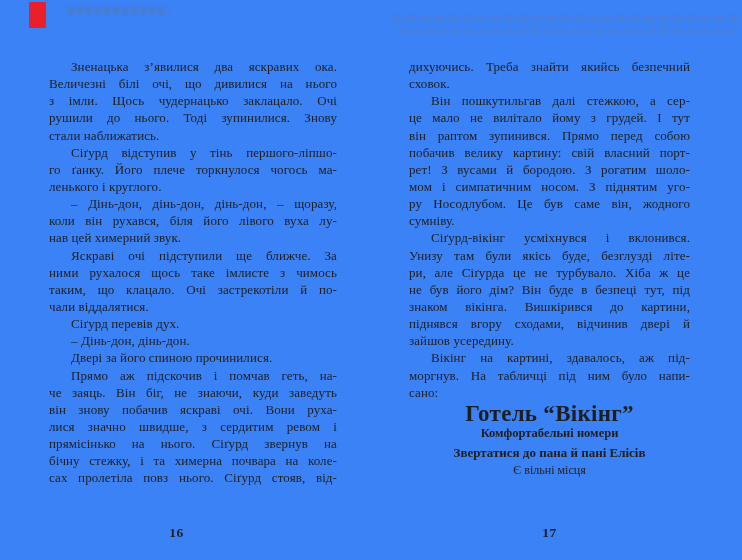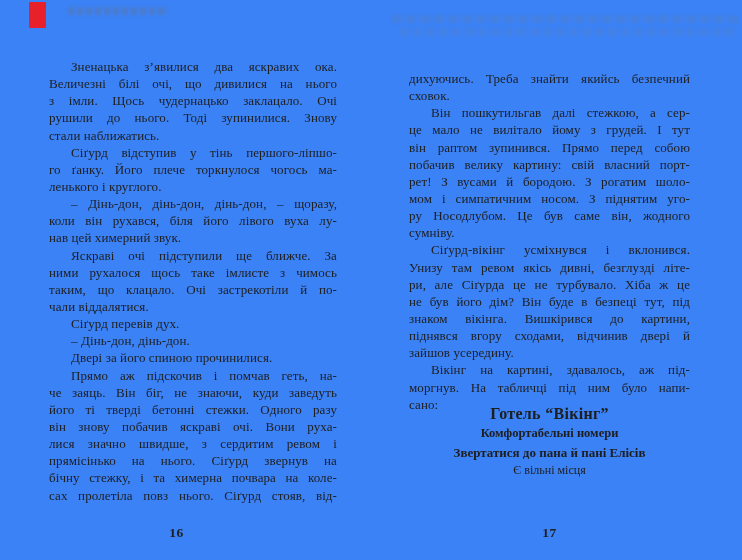--- a/index.html
+++ b/index.html
@@ -47,38 +47,38 @@
   .page-right { left: 371px; width: 371px; }
 
   .text-block {
     position: absolute;
     top: 58px;
     font-size: 13px;
     font-weight: 500;
     letter-spacing: 0.1px;
   }
   .page-left  .text-block { left: 49px;  width: 288px; }
-  .page-right .text-block { left: 38px;  width: 281px; margin-top: 12px; }
+  .page-right .text-block { left: 38px;  width: 281px; }
 
   .line {
     height: 17.15px;
     line-height: 17.15px;
     text-align: justify;
     text-align-last: justify;
     white-space: normal;
   }
   .line.last { text-align-last: left; }
   .line.in { text-indent: 22px; }
 
   .sign {
     position: absolute;
     top: 403px; left: 38px; width: 281px;
     text-align: center;
   }
-  .sign-title { font-size: 16px; line-height: 21px; font-weight: bold; letter-spacing: 0.3px; text-align: center; }
+  .sign-title { font-size: 23px; line-height: 21px; font-weight: bold; letter-spacing: 0.3px; text-align: center; }
   .sign-l2    { font-size: 12.5px; line-height: 19px; font-weight: bold; font-family: Liberation Serif, serif; }
   .sign-l3    { font-size: 13px;   line-height: 19px; font-weight: bold; }
   .sign-l4    { font-size: 12px;   line-height: 17px; font-weight: normal; }
 
   .pagenum {
     position: absolute;
     top: 525px;
     width: 100%;
     text-align: center;
     font-size: 13.5px;
@@ -114,21 +114,20 @@
         <div class="line last">нав цей химерний звук.</div>
         <div class="line in">Яскраві очі підступили ще ближче. За</div>
         <div class="line">ними рухалося щось таке імлисте з чимось</div>
         <div class="line">таким, що клацало. Очі застрекотіли й по-</div>
         <div class="line last">чали віддалятися.</div>
         <div class="line in last">Сіґурд перевів дух.</div>
         <div class="line in last">– Дінь-дон, дінь-дон.</div>
         <div class="line in last">Двері за його спиною прочинилися.</div>
         <div class="line in">Прямо аж підскочив і помчав геть, на-</div>
         <div class="line">че заяць. Він біг, не знаючи, куди заведуть</div>
-        <div class="line">його ті тверді бетонні стежки. Одного разу</div>
         <div class="line">він знову побачив яскраві очі. Вони руха-</div>
         <div class="line">лися значно швидше, з сердитим ревом і</div>
         <div class="line">прямісінько на нього. Сіґурд звернув на</div>
         <div class="line">бічну стежку, і та химерна почвара на коле-</div>
         <div class="line">сах пролетіла повз нього. Сіґурд стояв, від-</div>
       </div>
     <div class="pagenum">16</div>
   </div>
 
   <div class="page page-right">
@@ -137,21 +136,21 @@
         <div class="line last">сховок.</div>
         <div class="line in">Він пошкутильгав далі стежкою, а сер-</div>
         <div class="line">це мало не вилітало йому з грудей. І тут</div>
         <div class="line">він раптом зупинився. Прямо перед собою</div>
         <div class="line">побачив велику картину: свій власний порт-</div>
         <div class="line">рет! З вусами й бородою. З рогатим шоло-</div>
         <div class="line">мом і симпатичним носом. З піднятим уго-</div>
         <div class="line">ру Носодлубом. Це був саме він, жодного</div>
         <div class="line last">сумніву.</div>
         <div class="line in">Сіґурд-вікінг усміхнувся і вклонився.</div>
-        <div class="line">Унизу там ревом якісь дивні, безглузді літе-</div>
+        <div class="line">Унизу там були якісь буде, безглузді літе-</div>
         <div class="line">ри, але Сіґурда це не турбувало. Хіба ж це</div>
         <div class="line">не був його дім? Він буде в безпеці тут, під</div>
         <div class="line">знаком вікінга. Вишкірився до картини,</div>
         <div class="line">піднявся вгору сходами, відчинив двері й</div>
         <div class="line last">зайшов усередину.</div>
         <div class="line in">Вікінг на картині, здавалось, аж під-</div>
         <div class="line">моргнув. На табличці під ним було напи-</div>
         <div class="line last">сано:</div>
       </div>
     <div class="sign">

